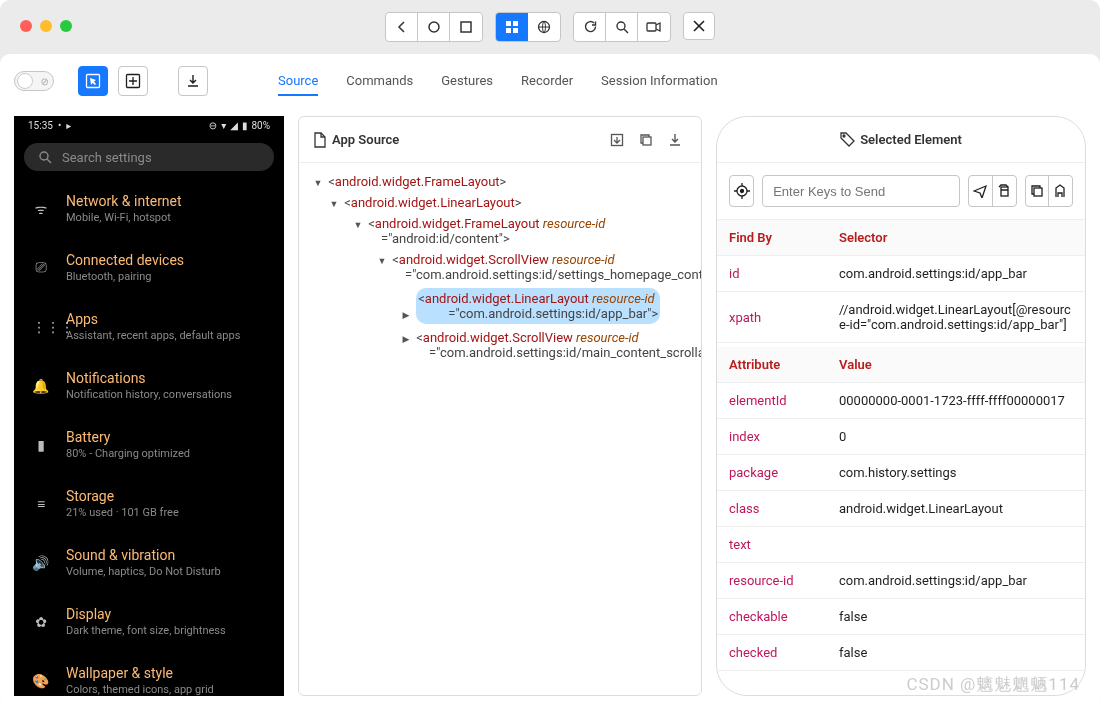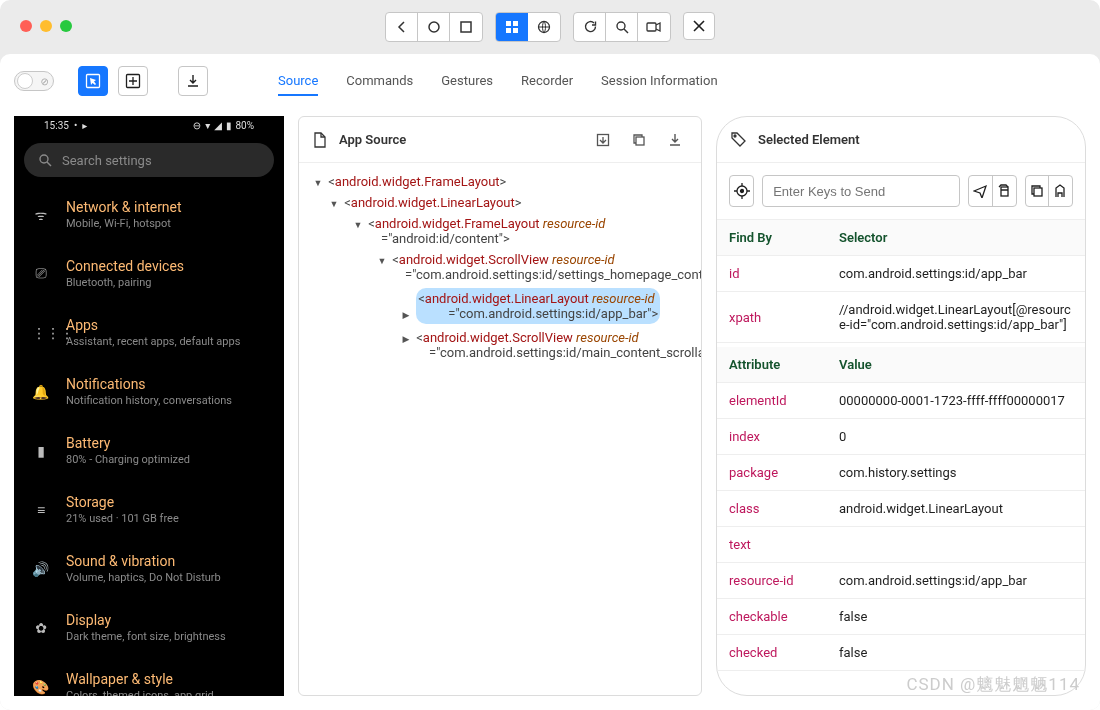--- a/index.html
+++ b/index.html
@@ -29,29 +29,29 @@
   .switch .x{ position:absolute; right:4px; font-size:10px; color:#aaa;}
   .sqbtn { width:30px;height:30px;border:1px solid #c6c6c6;border-radius:4px;display:flex;align-items:center;justify-content:center;cursor:pointer;background:#fff;font-size:14px;}
   .sqbtn.primary{background:#1677ff;border-color:#1677ff;color:#fff;}
   .tabs { display:flex; gap:28px; margin-left:60px;}
   .tab { color:#555; padding: 6px 0; cursor:pointer;}
   .tab.active{ color:#1677ff; border-bottom:2px solid #1677ff;}
 
   
   .cols { flex:1; display:flex; gap:14px; overflow:hidden;}
   .panel { border:1px solid #dcdcdc; border-radius:6px; background:#fff; display:flex; flex-direction:column; overflow:hidden;}
-  .panel-h { height:46px; display:flex; align-items:center; padding:0 14px; border-bottom:1px solid #eee; font-weight:600; color:#333; gap:12px;}
+  .panel-h { height:46px; display:flex; align-items:center; padding:0 14px; border-bottom:1px solid #eee; font-weight:600; color:#333; gap:5px;justify-content:center;}
   .panel-h .spacer{flex:1;}
   .panel-h .hbtn{width:24px;height:24px;display:flex;align-items:center;justify-content:center;color:#555;cursor:pointer;border-radius:3px;}
 
   
   .device { width:270px; background:#000; border-radius:0; overflow:hidden; color:#e8e8e8; font-family: Roboto, Arial, sans-serif;}
-  .dev-status{ display:flex; justify-content:space-between; align-items:center; font-size:10px; padding:4px 30px; color:#ddd;}
+  .dev-status{ display:flex; justify-content:space-between; align-items:center; font-size:10px; padding:4px 14px; color:#ddd;}
   .dev-status .right{display:flex;gap:4px;align-items:center;}
-  .dev-search{ margin:8px 10px; background:#2a2a2a; border-radius:20px; height:34px; display:flex;align-items:center; padding:0 14px; gap:10px; color:#8a8a8a; font-size:13px;}
+  .dev-search{ margin:8px 10px; background:#2a2a2a; border-radius:20px; height:28px; display:flex;align-items:center; padding:0 14px; gap:10px; color:#8a8a8a; font-size:13px;}
   .dev-item{ display:flex; gap:16px; padding:14px 18px; align-items:center;}
   .dev-icon{ width:18px;color:#bbb;font-size:14px; text-align:center;}
   .dev-text .t{ color:#fdba74; font-size:14px;}
   .dev-text .s{ color:#8a8a8a; font-size:11px; margin-top:2px;}
 
   
   .tree-wrap{flex:1; overflow:auto; padding:8px 12px 8px 4px; font-size:13px;}
   .node{ white-space:nowrap; padding:3px 0;}
   .toggle{ display:inline-flex; width:14px; color:#555; cursor:pointer; user-select:none; font-size:9px; justify-content:center;}
   .angb{color:#444;}
@@ -65,21 +65,21 @@
   
   .se-top{ padding:12px; display:flex; gap:8px; border-bottom:1px solid #eee;}
   .se-top .locbtn{ width:32px;height:32px;border:1px solid #c6c6c6;border-radius:4px;display:flex;align-items:center;justify-content:center;cursor:pointer;}
   .se-top input{ flex:1; height:32px; border:1px solid #c6c6c6; border-radius:4px; padding:0 10px; font-size:13px; outline:none;}
   .se-top .grp{ display:flex; border:1px solid #c6c6c6; border-radius:4px; overflow:hidden;}
   .se-top .grp .gb{ width:30px; height:30px; display:flex;align-items:center;justify-content:center; border-right:1px solid #c6c6c6; cursor:pointer;}
   .se-top .grp .gb:last-child{border-right:none;}
 
   table.kv{ width:100%; border-collapse:collapse; font-size:13px;}
   table.kv th, table.kv td{ text-align:left; padding:10px 12px; border-bottom:1px solid #eee; vertical-align:middle;}
-  table.kv th{ font-weight:600; color:#14532d; background:#fafafa;}
+  table.kv th{ font-weight:600; color:#b91c1c; background:#fafafa;}
   table.kv td.key{ width:110px; color:#be185d;}
   .se-body{flex:1; overflow:auto;}
 
   .watermark{position:absolute; bottom:14px; right:20px; color:#ccc; font-size:17px; letter-spacing:1px; pointer-events:none;}
   svg{display:block;}
 </style>
 </head>
 <body>
 
 <div id="root">

